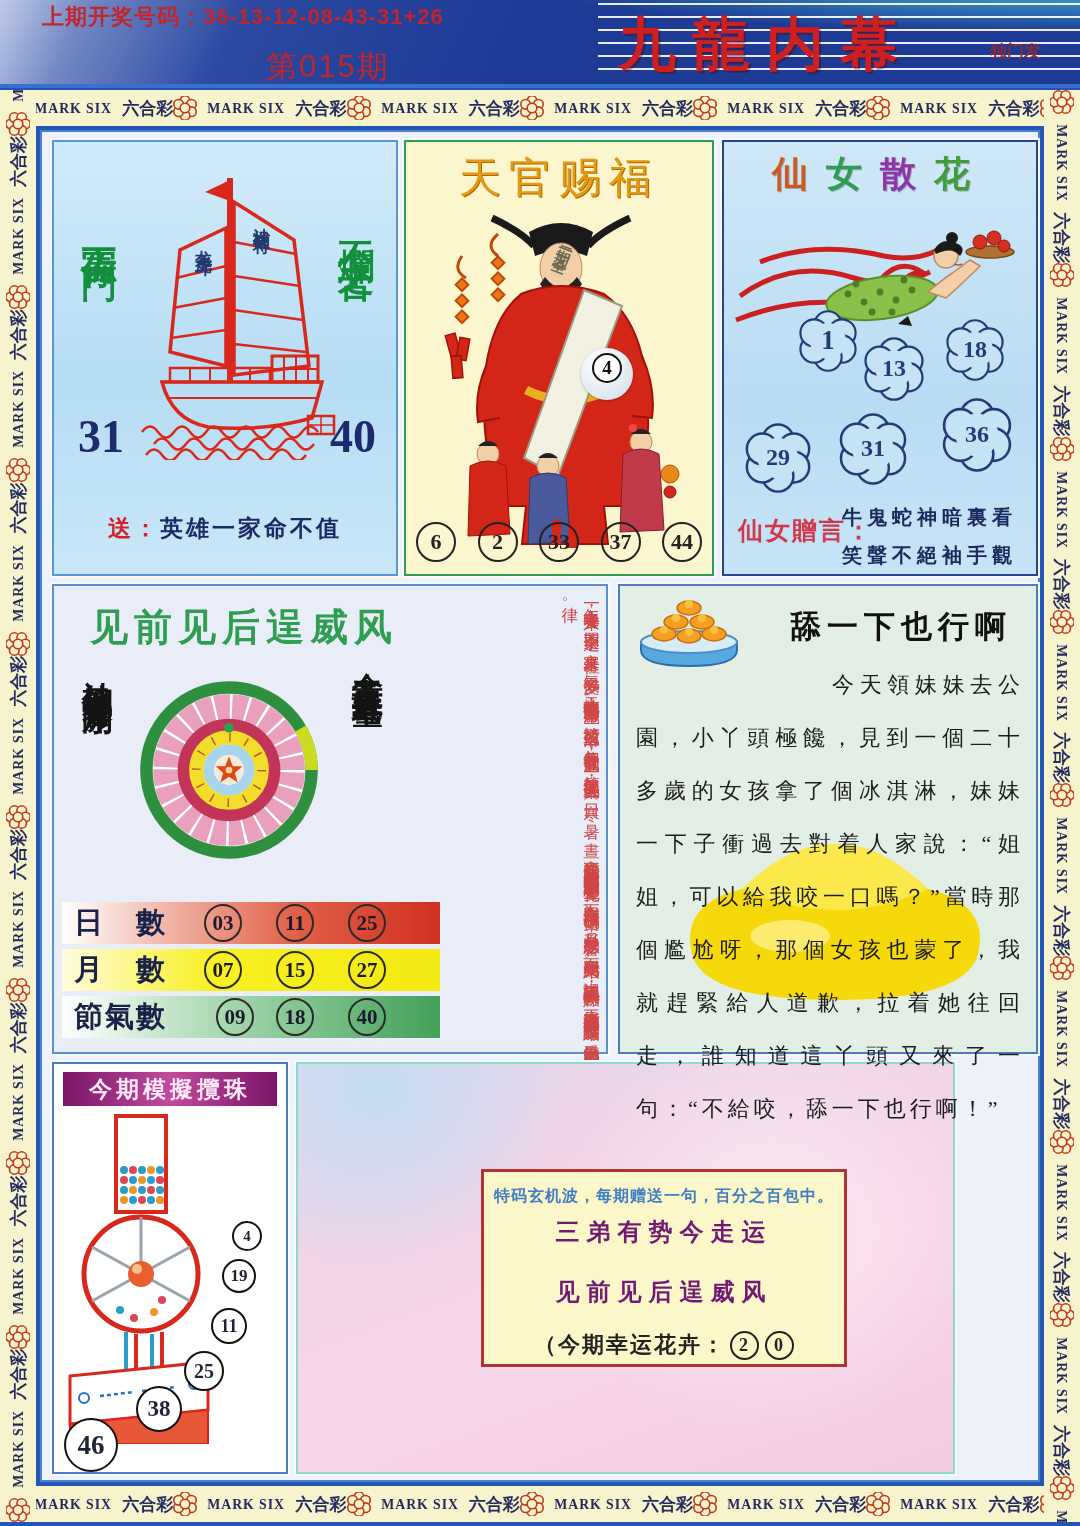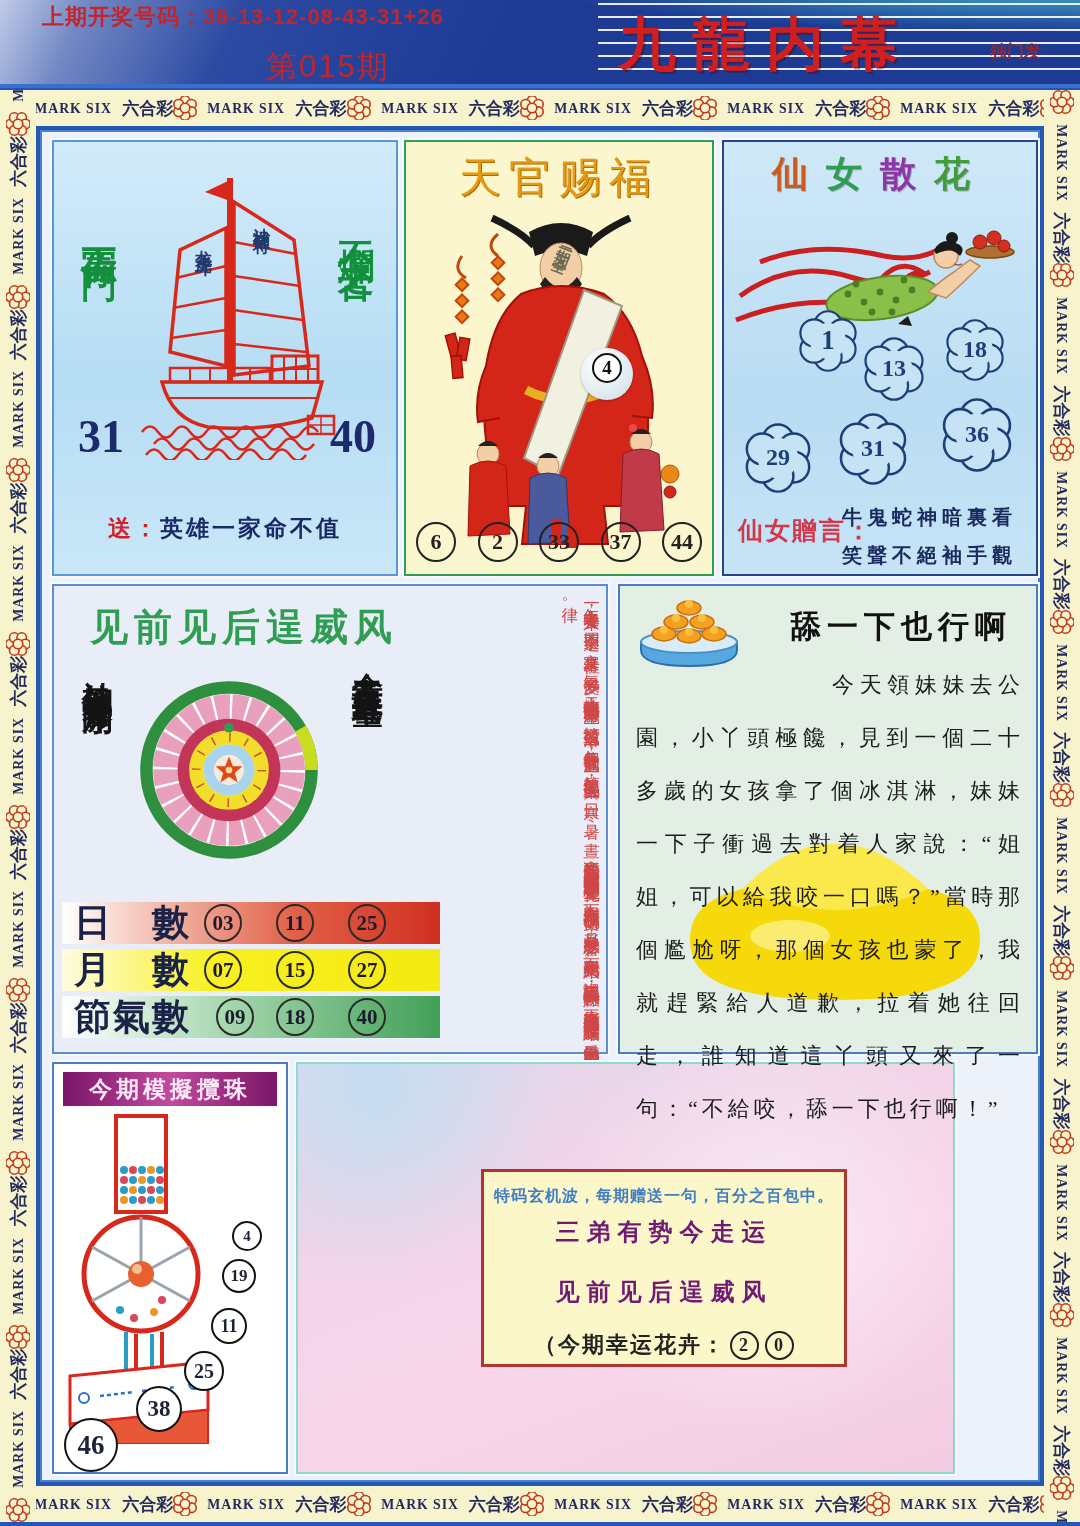--- a/index.html
+++ b/index.html
@@ -89,21 +89,21 @@
   .solar-call.left{left:22px;top:70px}
   .solar-call.right{left:292px;top:62px}
   .solar-par{position:absolute;left:352px;top:8px;width:196px;height:452px;writing-mode:vertical-rl;
     font-size:16.5px;line-height:21.8px;color:#cf4848;letter-spacing:1px}
   .wheel{position:absolute;left:79px;top:88px;width:192px;height:192px}
   .bars{position:absolute;left:8px;top:316px;width:378px}
   .bar{position:relative;height:42px;margin-bottom:5px;display:flex;align-items:center}
   .bar-red{background:linear-gradient(90deg,#fff 0%,#f0b0a0 30%,#e06048 62%,#d03020 100%)}
   .bar-yellow{background:linear-gradient(90deg,#fffce0 0%,#f8f020 40%,#f3ea12 100%)}
   .bar-green{background:linear-gradient(90deg,#ffffff 0%,#a8d8b0 42%,#42a058 100%)}
-  .bar-label{padding-left:12px;font-size:37px;font-weight:bold;color:#1a2248;letter-spacing:2px}
+  .bar-label{padding-left:12px;font-size:29px;font-weight:bold;color:#1a2248;letter-spacing:2px}
   .bar .num-circle{position:absolute;width:38px;height:38px;top:2px;border-color:#2a2a2a;color:#1a1a2e;font-size:21px}
 
   
   .p-story{left:576px;top:452px;width:420px;height:470px;background:#e3efe5;border-color:#4a7ec0}
   .story-title{position:absolute;right:24px;top:20px;font-size:31px;font-weight:bold;color:#111;letter-spacing:6px}
   .story-body{position:absolute;left:16px;top:72px;width:388px;font-size:22px;color:#1c1c1c;
     line-height:53px;letter-spacing:4px;text-indent:196px;text-align:justify;z-index:2}
   .ingot-plate{position:absolute;left:14px;top:6px;width:110px;height:80px}
   .ingot-big{position:absolute;left:50px;top:200px;width:330px;height:260px;z-index:1}
 

